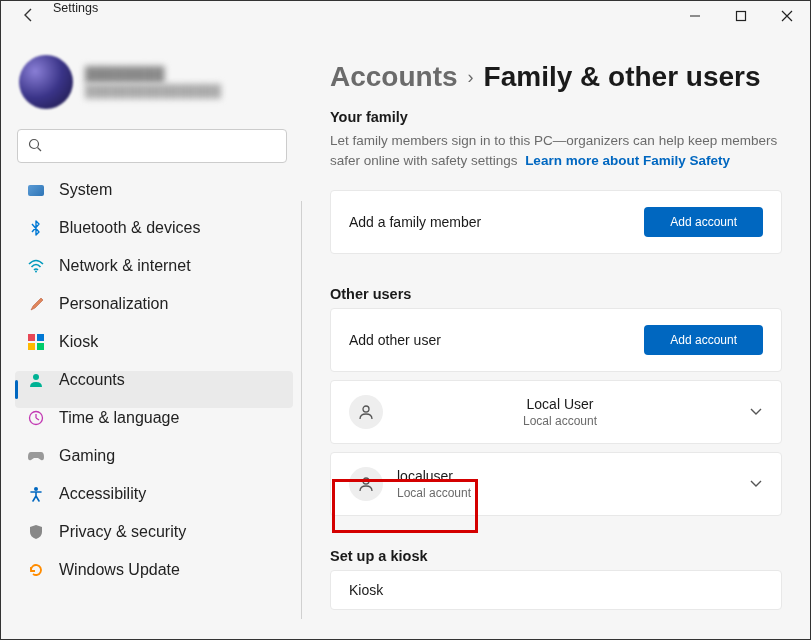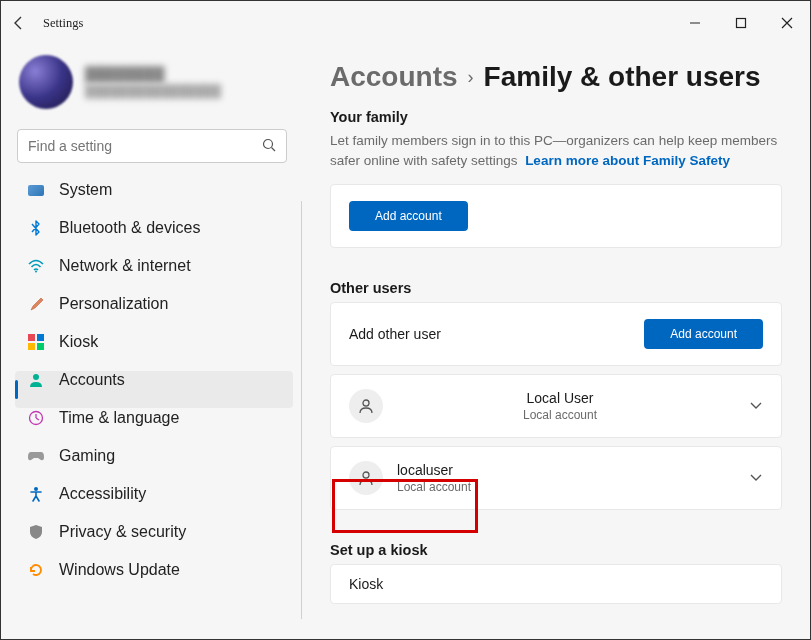--- a/index.html
+++ b/index.html
@@ -6,23 +6,22 @@
   body {
     width: 811px; height: 640px;
     background: #f6f6f6;
     font-family: "Segoe UI", -apple-system, sans-serif;
     color: #1a1a1a;
     overflow: hidden;
     border: 1px solid #333;
     position: relative;
   }
   .titlebar {
-    height: 44px; display: flex; align-items: center;
-    padding-left: 4px;
-    font-family: Liberation Serif, serif;
+    height: 44px; display: flex; align-items: flex-start;
+    padding-left: 14px;
   }
   .back-btn {
     width: 28px; height: 28px; display:flex;align-items:center;justify-content:center;
     font-size:16px; color:#333;
   }
   .title { font-size: 12.5px; margin-left:10px; color:#222;}
   .win-controls { margin-left:auto; display:flex; }
   .win-btn { width:46px;height:30px;display:flex;align-items:center;justify-content:center; font-size:14px;}
   .body { display:flex; height:calc(100% - 44px); }
   .sidebar { width:300px; padding: 0 8px 0 14px; position:relative;}
@@ -58,21 +57,21 @@
     border-left: 1px solid transparent;
   }
   .scroll-divider {
     position:absolute; left:300px; top: 200px; bottom: 20px; width:1px; background:#d0d0d0;
   }
   .breadcrumb { font-size:28px; font-weight:600; margin-bottom:16px; display:flex; align-items:center; gap:10px;}
   .breadcrumb .bc1 { color:#6b6b6b; font-weight:600;}
   .breadcrumb .chev { color:#6b6b6b; font-size:18px; font-weight:400;}
   .breadcrumb .bc2 { color:#1a1a1a;}
   .section-label { font-size:14.5px; font-weight:600; margin:6px 0 6px 0;}
-  .desc { font-size:13.5px; color:#6b6b6b; line-height:1.45; margin-bottom:14px;}
+  .desc { font-size:13.5px; color:#6b6b6b; line-height:1.45; margin-bottom:20px;}
   .desc a { color:#0067c0; text-decoration:none; font-weight:600;}
   .card {
     background:#fff; border:1px solid #e8e8e8; border-radius:4px;
     padding: 0 18px; margin-bottom:8px;
     display:flex; align-items:center; min-height:64px;
   }
   .card .label { font-size:14px; flex:1;}
   .card .sub { font-size:12px; color:#6b6b6b; margin-top:2px;}
   .user-card { display:flex; align-items:center; gap:14px;}
   .user-avatar {
@@ -134,21 +133,20 @@
 <div class="body">
   <div class="sidebar">
     <div class="profile">
       <div class="avatar"></div>
       <div class="profile-text">
         <div class="name">████████</div>
         <div class="email">████████████████</div>
       </div>
     </div>
     <div class="searchbox">
-      <input placeholder="Find a setting" style="">
       <span class="sicon">
         <svg width="14" height="14" viewBox="0 0 14 14">
             <circle cx="6" cy="6" r="4.5" stroke="#555" stroke-width="1.2" fill="none"></circle>
             <line x1="9.5" y1="9.5" x2="13" y2="13" stroke="#555" stroke-width="1.2"></line>
           </svg>
       </span>
     </div>
     <div class="nav">
       <div class="nav-item">
         <span class="nav-icon">
@@ -255,20 +253,21 @@
       <span class="bc1">Accounts</span>
       <span class="chev">›</span>
       <span class="bc2">Family &amp; other users</span>
     </div>
 
     <div class="section-label">Your family</div>
     <div class="desc">
       <span>Let family members sign in to this PC—organizers can help keep members safer online with safety settings</span>&nbsp;&nbsp;<a href="#">Learn more about Family Safety</a>
     </div>
     <div class="card">
+      <span class="label">Add a family member</span>
       <button class="addbtn">Add account</button>
     </div>
 
     <div class="section-gap"></div>
     <div class="section-label">Other users</div>
 
     <div class="card" style="margin-top:6px;">
       <span class="label">Add other user</span>
       <button class="addbtn">Add account</button>
     </div>

